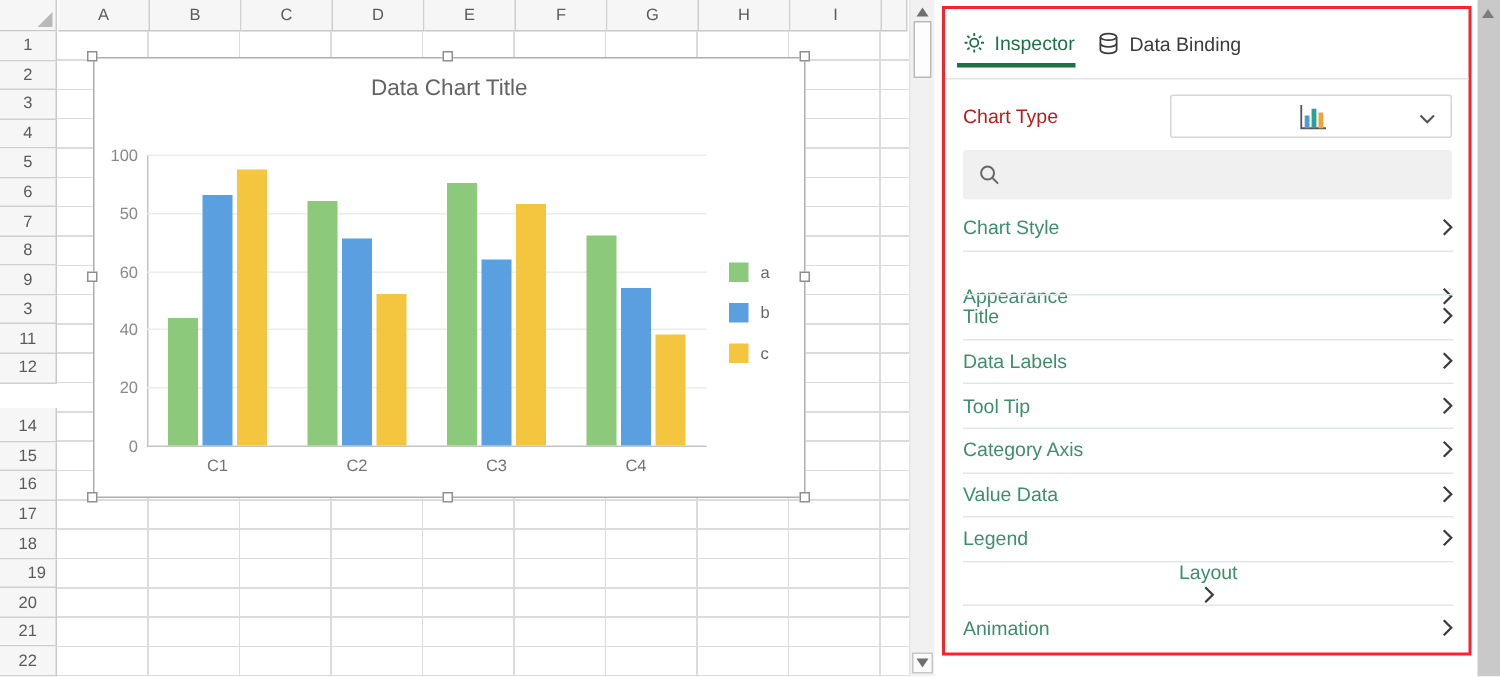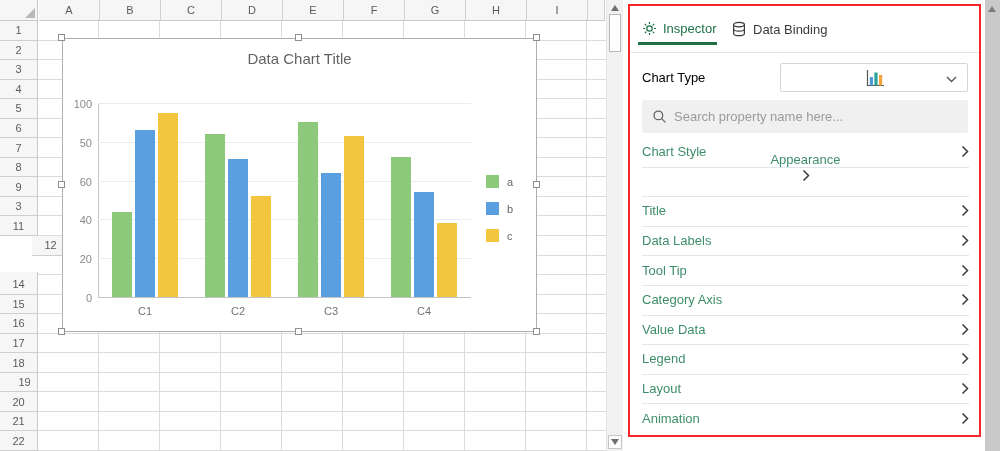--- a/index.html
+++ b/index.html
@@ -61,21 +61,21 @@
   #right-up { position:absolute; top:6px; left:3px; border-bottom-color:#7d7d7d; }
 
   
   #panel { position:absolute; left:628px; top:4px; width:353px; height:433px; background:#fff;
     border:2px solid #f2262b; }
   .tab { position:absolute; display:flex; align-items:center; gap:6px; font-size:13px; cursor:default; }
   #tab-inspector { left:12px; top:15px; color:#1e7145; }
   #tab-databinding { left:101px; top:15px; color:#3b3b3b; }
   #tab-underline { position:absolute; left:8px; top:36px; width:79px; height:3px; background:#1e7145; }
   #tab-divider { position:absolute; left:0; right:0; top:46px; height:1px; background:#e4e4e4; }
-  #chart-type-label { position:absolute; left:12px; top:64px; font-size:13px; color:#000000; }
+  #chart-type-label { position:absolute; left:12px; top:64px; font-size:13px; color:#b91c1c; }
   #chart-type-dropdown { position:absolute; left:150px; top:57px; width:188px; height:29px;
     border:1px solid #d6d6d6; border-radius:2px; background:#fff;
     display:flex; align-items:center; justify-content:center; }
   #chart-type-chevron { position:absolute; right:10px; top:12px; }
   #search-box { position:absolute; left:12px; top:94px; width:326px; height:33px; background:#f0f0f0;
     border-radius:2px; display:flex; align-items:center; padding:0 10px; gap:7px; }
   #search-input { flex:1; border:none; outline:none; background:transparent; font-size:13px;
     color:#444; font-family:"Liberation Sans", sans-serif; }
   #search-input::placeholder { color:#9b9b9b; }
   .prop-row { position:absolute; left:12px; right:10px; height:29.6px; display:flex;
@@ -109,21 +109,21 @@
       <div class="row-hdr" style="top: 40.545px; height: 19.545px;">2</div>
       <div class="row-hdr" style="top: 60.09px; height: 19.545px;">3</div>
       <div class="row-hdr" style="top: 79.635px; height: 19.545px;">4</div>
       <div class="row-hdr" style="top: 99.18px; height: 19.545px;">5</div>
       <div class="row-hdr" style="top: 118.725px; height: 19.545px;">6</div>
       <div class="row-hdr" style="top: 138.27px; height: 19.545px;">7</div>
       <div class="row-hdr" style="top: 157.815px; height: 19.545px;">8</div>
       <div class="row-hdr" style="top: 177.36px; height: 19.545px;">9</div>
       <div class="row-hdr" style="top: 196.905px; height: 19.545px;">3</div>
       <div class="row-hdr" style="top: 216.45px; height: 19.545px;">11</div>
-      <div class="row-hdr" style="top: 235.995px; height: 19.545px; margin-left: 32px;">12</div>
+      <div class="row-hdr" style="top: 235.995px; height: 19.545px;">12</div>
       <div class="row-hdr" style="top: 272px; height: 19.545px;">13</div>
       <div class="row-hdr" style="top: 275.085px; height: 19.545px;">14</div>
       <div class="row-hdr" style="top: 294.63px; height: 19.545px;">15</div>
       <div class="row-hdr" style="top: 314.175px; height: 19.545px;">16</div>
       <div class="row-hdr" style="top: 333.72px; height: 19.545px;">17</div>
       <div class="row-hdr" style="top: 353.265px; height: 19.545px;">18</div>
       <div class="row-hdr" style="top: 372.81px; height: 19.545px; padding-left: 12px;">19</div>
       <div class="row-hdr" style="top: 392.355px; height: 19.545px;">20</div>
       <div class="row-hdr" style="top: 411.9px; height: 19.545px;">21</div>
       <div class="row-hdr" style="top: 431.445px; height: 19.545px; text-align: center;">22</div>
@@ -234,31 +234,30 @@
       <svg id="chart-type-chevron" width="11" height="7" viewBox="0 0 11 7">
         <path d="M1 1l4.5 4.5L10 1" stroke="#555" stroke-width="1.4" fill="none"></path>
       </svg>
     </div>
 
     <div id="search-box">
       <svg width="15" height="15" viewBox="0 0 16 16" fill="none" stroke="#666" stroke-width="1.4">
         <circle cx="6.8" cy="6.8" r="4.6"></circle>
         <path d="M10.3 10.3L14.3 14.3"></path>
       </svg>
-      <input id="search-input" placeholder="Search property name here..." style="">
     </div>
 
     <div id="prop-list"></div>
   <div class="prop-row" style="top: 131px;">
         <div class="prop-label">Chart Style</div>
         <svg width="8" height="13" viewBox="0 0 8 13">
           <path d="M1.5 1.5l5 5-5 5" stroke="#3c3c3c" stroke-width="1.5" fill="none"></path>
         </svg>
       </div>
-      <div class="prop-row" style="top: 146px; flex-direction: column;">
+      <div class="prop-row" style="top: 177px;">
         <div class="prop-label">Appearance</div>
         <svg width="8" height="13" viewBox="0 0 8 13">
           <path d="M1.5 1.5l5 5-5 5" stroke="#3c3c3c" stroke-width="1.5" fill="none"></path>
         </svg>
       </div>
       <div class="prop-divider" style="top: 160.6px;"></div>
       <div class="prop-row" style="top: 190.2px;">
         <div class="prop-label">Title</div>
         <svg width="8" height="13" viewBox="0 0 8 13">
           <path d="M1.5 1.5l5 5-5 5" stroke="#3c3c3c" stroke-width="1.5" fill="none"></path>
@@ -293,21 +292,21 @@
         </svg>
       </div>
       <div class="prop-divider" style="top: 308.6px;"></div>
       <div class="prop-row" style="top: 338.2px;">
         <div class="prop-label">Legend</div>
         <svg width="8" height="13" viewBox="0 0 8 13">
           <path d="M1.5 1.5l5 5-5 5" stroke="#3c3c3c" stroke-width="1.5" fill="none"></path>
         </svg>
       </div>
       <div class="prop-divider" style="top: 338.2px;"></div>
-      <div class="prop-row" style="top: 367.8px;">
+      <div class="prop-row" style="top: 367.8px; flex-direction: column;">
         <div class="prop-label">Layout</div>
         <svg width="8" height="13" viewBox="0 0 8 13">
           <path d="M1.5 1.5l5 5-5 5" stroke="#3c3c3c" stroke-width="1.5" fill="none"></path>
         </svg>
       </div>
       <div class="prop-divider" style="top: 367.8px;"></div>
       <div class="prop-row" style="top: 397.4px;">
         <div class="prop-label">Animation</div>
         <svg width="8" height="13" viewBox="0 0 8 13">
           <path d="M1.5 1.5l5 5-5 5" stroke="#3c3c3c" stroke-width="1.5" fill="none"></path>

